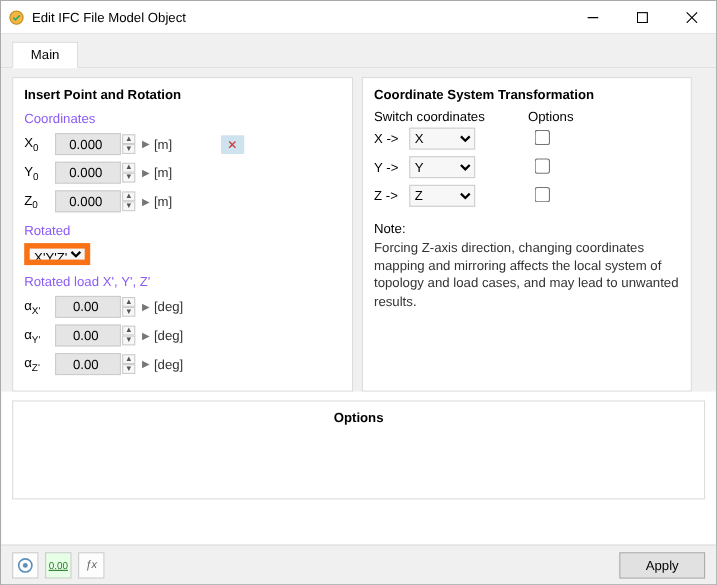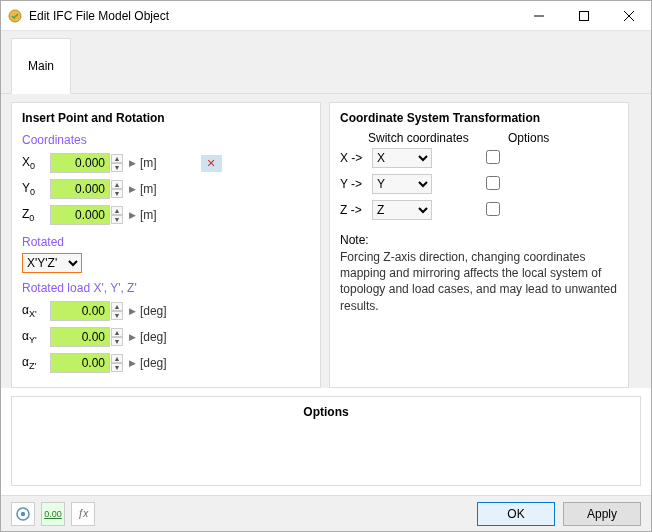--- a/index.html
+++ b/index.html
@@ -2,40 +2,40 @@
 <html><head>
 <meta charset="utf-8">
 <style>
   * { box-sizing: border-box; margin: 0; padding: 0; font-family: 'Segoe UI', Tahoma, sans-serif; font-size: 12px; }
   body { background: #fff; color: #000; width: 652px; height: 532px; overflow: hidden; border: 1px solid #aaa; }
   .titlebar { display: flex; align-items: center; height: 30px; background: #fff; border-bottom: 1px solid #e5e5e5; }
   .titlebar .icon { width: 16px; height: 16px; margin: 0 6px; }
   .titlebar .title { flex: 1; }
   .titlebar .winbtn { width: 45px; height: 29px; display: flex; align-items: center; justify-content: center; }
   .tabrow { background: #f0f0f0; border-bottom: 1px solid #ddd; padding: 6px 10px 0 10px; }
-  .tab { display: inline-block; background: #fff; border: 1px solid #ddd; border-bottom: 1px solid #fff; padding: 20px 16px; position: relative; top: 1px; }
+  .tab { display: inline-block; background: #fff; border: 1px solid #ddd; border-bottom: 1px solid #fff; padding: 4px 16px; position: relative; top: 1px; }
   .content { display: flex; padding: 8px 10px 0 10px; gap: 8px; background: #f0f0f0; }
   .panel { border: 1px solid #dcdcdc; background: #fff; padding: 8px 10px 10px 10px; }
   .panel.left { width: 310px; }
   .panel.right { width: 300px; }
   .section-title { color: #000000; font-weight: bold; margin-bottom: 6px; }
   .row { display: flex; align-items: center; height: 24px; margin-bottom: 2px; }
   .lbl { width: 28px; }
   .lbl sub { font-size: 9px; }
   .spin { display: flex; align-items: center; }
-  .spin input { width: 60px; height: 20px; text-align: right; padding-right: 4px; border: 1px solid #ccc; background: #bef264; }
+  .spin input { width: 60px; height: 20px; text-align: center; padding-right: 4px; border: 1px solid #ccc; background: #e5e5e5; }
   .spin .arrows { display: flex; flex-direction: column; justify-content: center; margin-left: 1px; }
   .spin .arrows span { width: 12px; height: 9px; border: 1px solid #ccc; background: #f7f7f7; font-size: 7px; line-height: 7px; text-align: center; color: #555; }
   .row .play { margin: 0 4px 0 6px; color: #777; font-size: 9px; }
   .row .unit { color: #333; }
   .pick-indicator { margin-left: 44px; background: #cfe3ef; padding: 2px 6px; font-size: 11px; color: #cc3333; }
   .subhead { color: #8b5cf6; margin-top: 8px; margin-bottom: 4px; }
-  select.seq { width: 60px; height: 20px; border: 1px solid #f97316; background: #f7f7f7; }
+  select.seq { width: 60px; height: 20px; border: 5px solid #f97316; background: #f7f7f7; }
   .right .hdr-row { display: flex; }
-  .right .hdr-sw { width: 140px; margin-left: 28px; }
+  .right .hdr-sw { width: 140px; }
   .right .hdr-mr { }
   .axis-row { display: flex; align-items: center; height: 26px; }
   .axis-row .axlbl { width: 32px; }
   .axis-row select { width: 60px; height: 20px; border: 1px solid #ccc; background: #f7f7f7; }
   .axis-row .mirror { margin-left: 54px; }
   .axis-row input[type=checkbox] { width: 14px; height: 14px; }
   .note-hd { margin-top: 10px; font-weight: normal; }
   .note-body { margin-top: 2px; line-height: 1.35; color: #333; }
   .options-panel { margin: 8px 10px 0 10px; border: 1px solid #dcdcdc; background: #fff; height: 90px; padding: 8px 10px; text-align: center; }
   .footer { position: absolute; left: 1px; right: 1px; bottom: 1px; height: 36px; border-top: 1px solid #ddd; background: #f0f0f0; display: flex; align-items: center; padding: 0 10px; }
@@ -202,15 +202,14 @@
 <div class="footer">
   <div class="toolbtn">
     <svg width="14" height="14" viewBox="0 0 14 14">
         <circle cx="7" cy="7" r="6" fill="none" stroke="#5b8fb9" stroke-width="1.5"></circle>
         <circle cx="7" cy="7" r="2.2" fill="#5b8fb9"></circle>
       </svg>
   </div>
   <div class="toolbtn" style="color:#2a7a2a; background:#e6ffe6; font-size:9px; text-decoration: underline;">0.00</div>
   <div class="toolbtn" style="color:#666; font-style:italic;">ƒx</div>
   <div class="spacer"></div>
-  <div class="btn primary">OK</div>
   <div class="btn">Apply</div>
 </div>
 
 </body></html>

